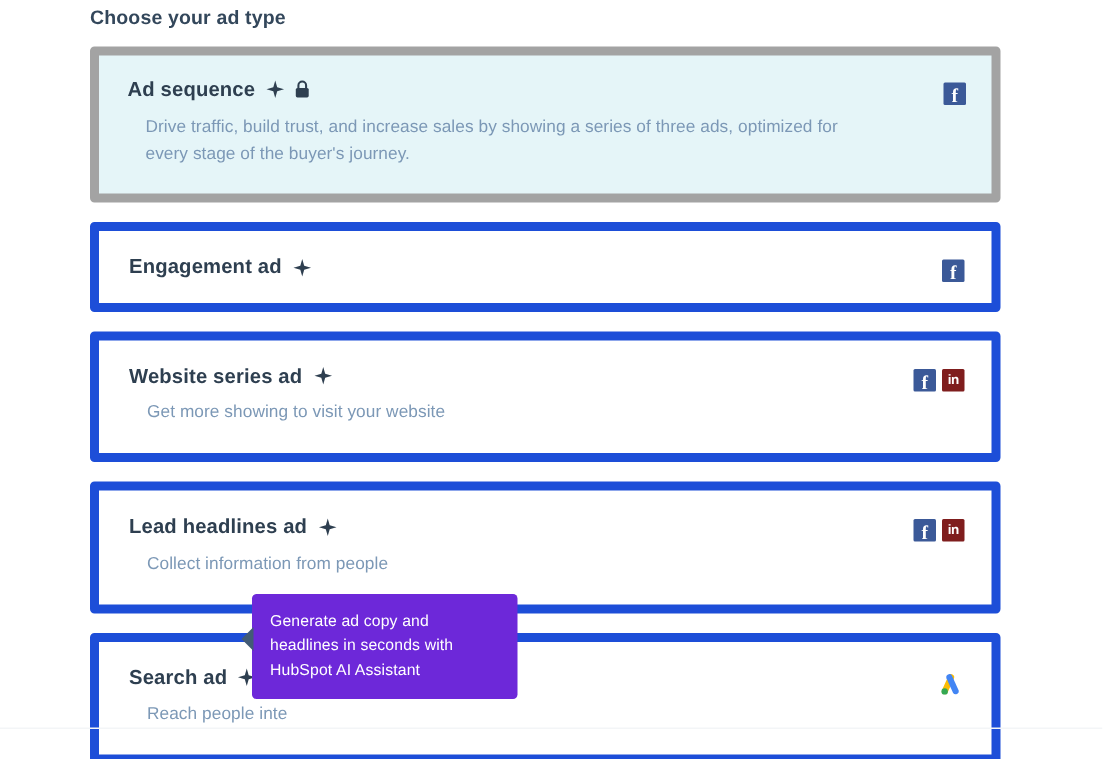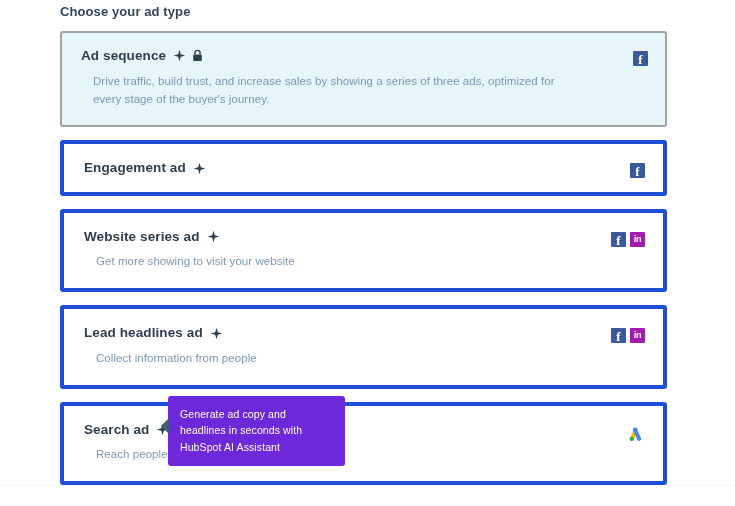--- a/index.html
+++ b/index.html
@@ -34,28 +34,28 @@
   .card-list {
     position: absolute;
     left: 60px;
     top: 31px;
     width: 607px;
   }
   .card {
     position: relative;
     box-sizing: border-box;
     width: 607px;
-    border: 4px solid #1d4ed8;
+    border: 6px solid #1d4ed8;
     border-radius: 3px;
     background: #ffffff;
     margin-bottom: 13px;
     padding: 17px 30px 17px 20px;
   }
   .card.selected {
-    border: 2px solid #a3a3a3;
+    border: 6px solid #a3a3a3;
     background: #e5f5f8;
     padding: 16px 17px 16px 19px;
   }
   .card-main {
     padding-right: 70px;
   }
   .card-title-row {
     display: flex;
     align-items: center;
     gap: 7px;
@@ -98,21 +98,21 @@
   }
   .ch-facebook { background: #3b5998; }
   .ch-facebook .fb-f {
     color: #ffffff;
     font-family: "Liberation Serif", serif;
     font-weight: bold;
     font-size: 13px;
     line-height: 1;
     margin-top: 2px;
   }
-  .ch-linkedin { background: #a21caf; }
+  .ch-linkedin { background: #7f1d1d; }
   .ch-linkedin .li-in {
     color: #ffffff;
     font-family: "Liberation Sans", sans-serif;
     font-weight: bold;
     font-size: 9px;
     line-height: 1;
     letter-spacing: -0.3px;
   }
   .ch-google { background: transparent; width: 19px; height: 19px; }
 

